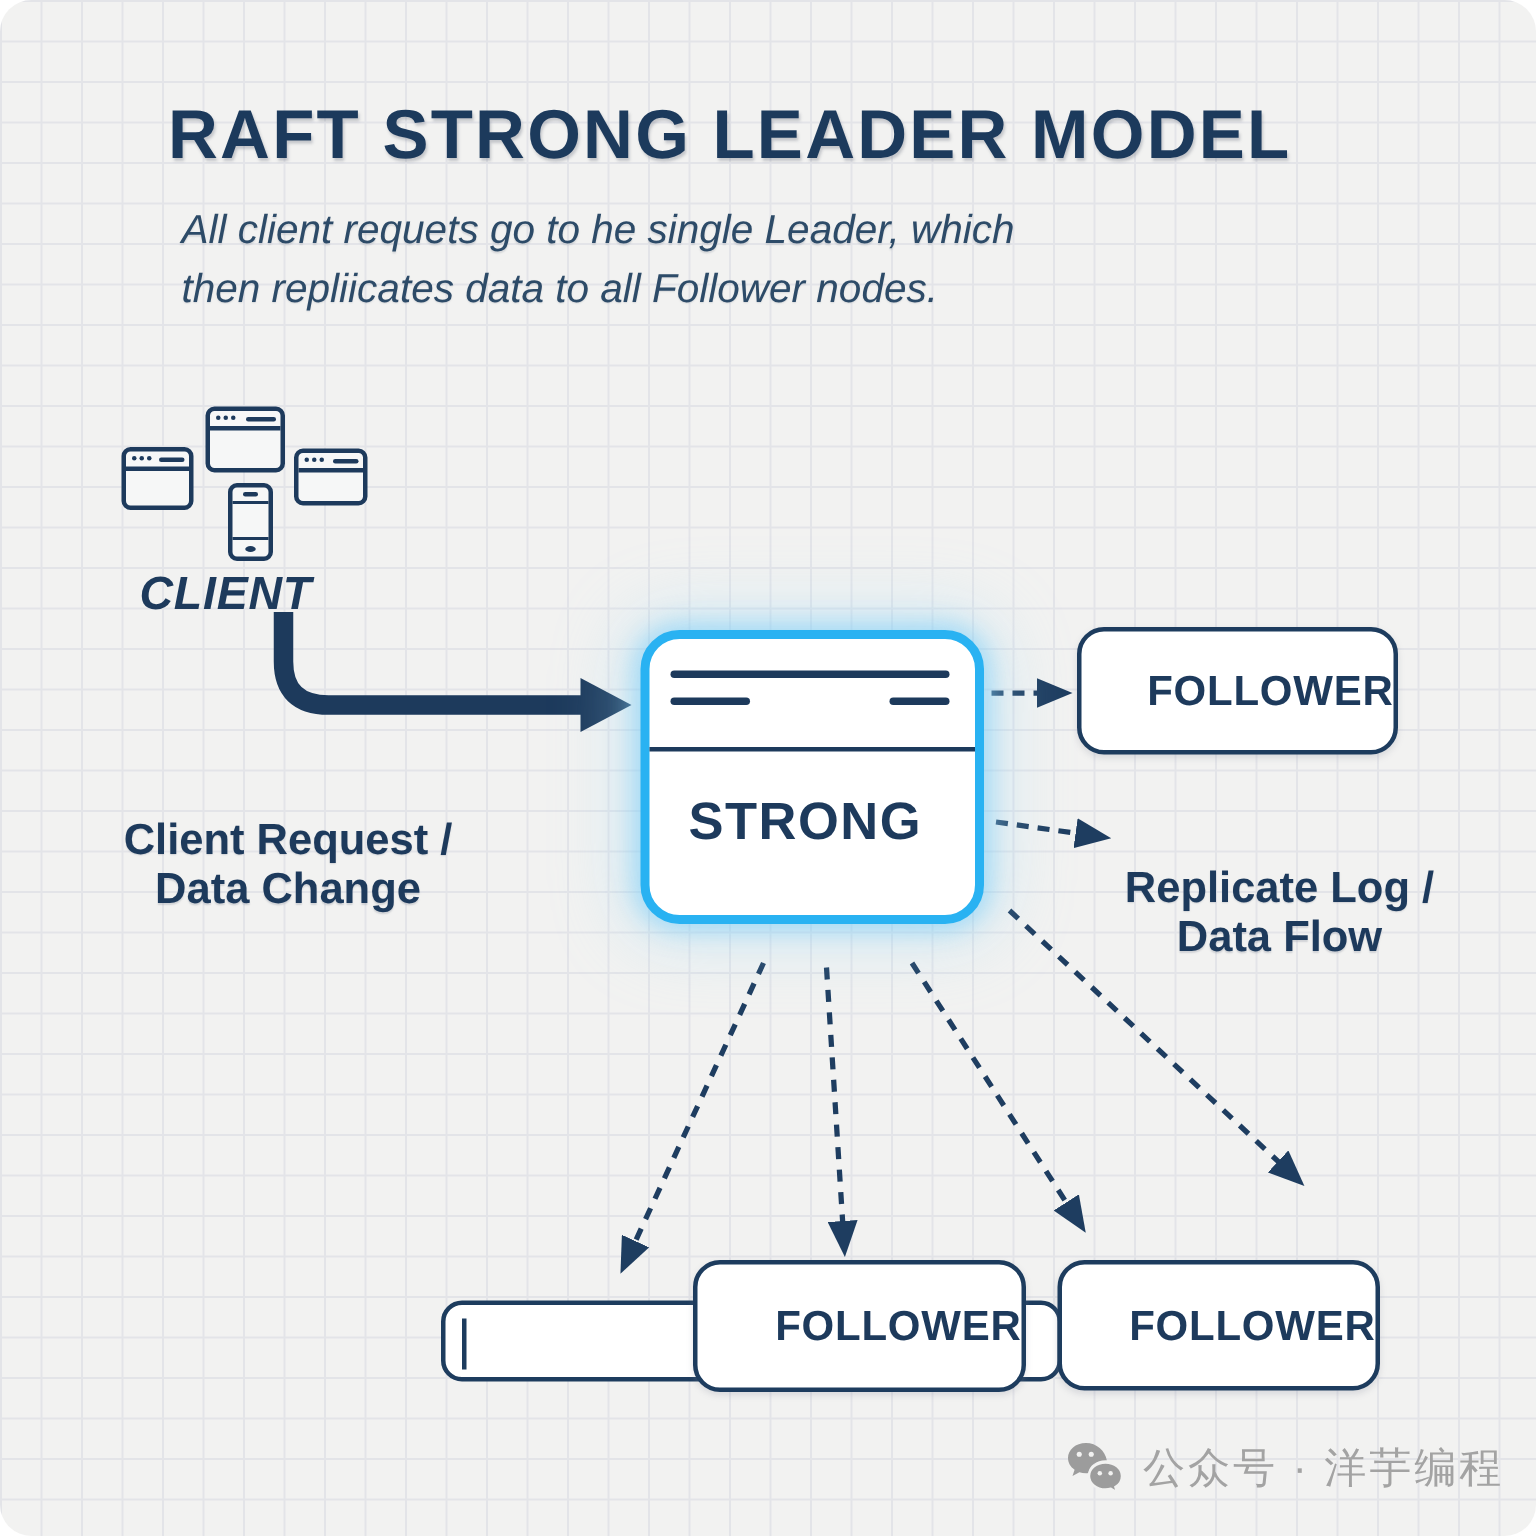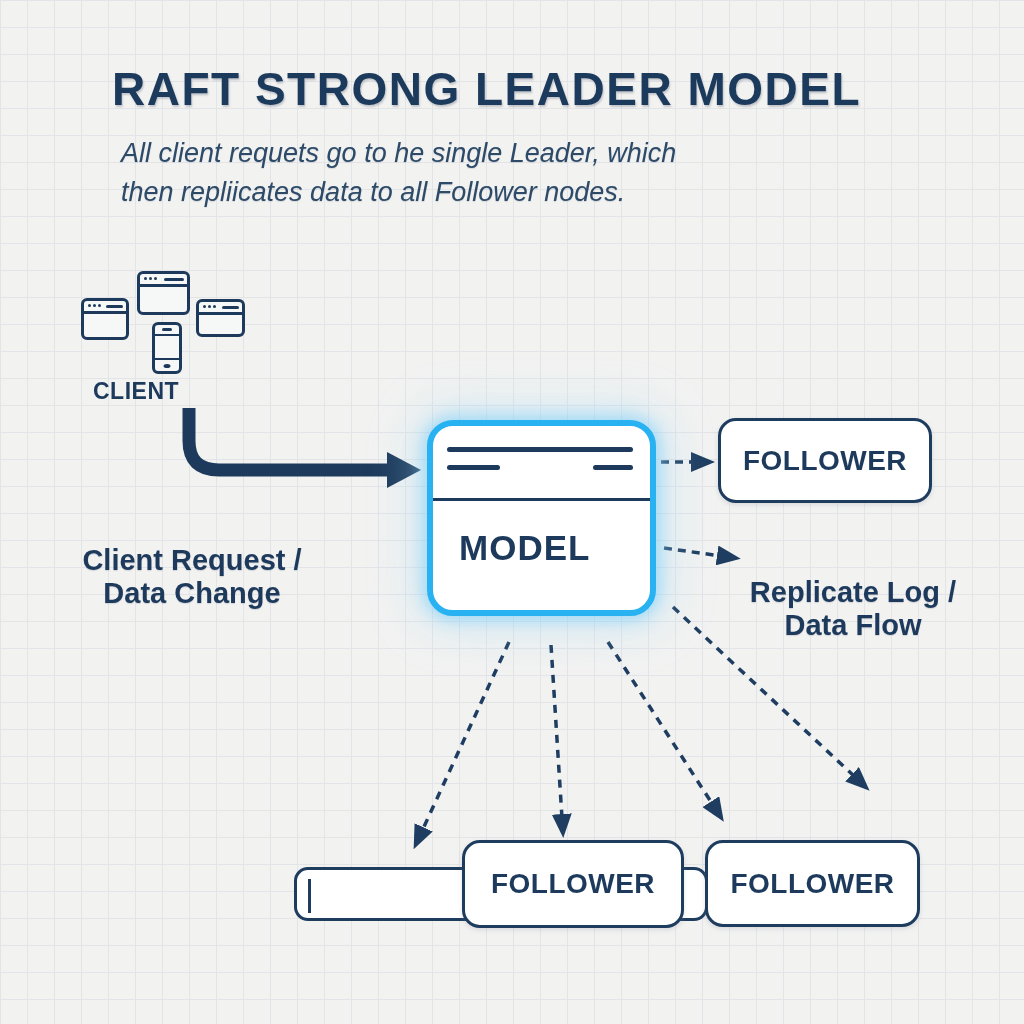--- a/index.html
+++ b/index.html
@@ -5,20 +5,21 @@
   html,body{margin:0;padding:0;}
   .canvas{
     position:relative;width:1024px;height:1024px;overflow:hidden;
     background-color:#f2f2f1;
     background-image:
       linear-gradient(to right, #e3e4e8 1px, transparent 1px),
       linear-gradient(to bottom, #e3e4e8 1px, transparent 1px);
     background-size:27px 27px;
     font-family:"Liberation Sans", sans-serif;
     color:#1d3a5c;
+    border-radius:21px;
   }
   .abs{position:absolute;}
   
   .title{
     left:112px;top:62px;width:860px;
     font-size:46px;font-weight:800;letter-spacing:1.5px;color:#1c3a5c;
     text-shadow:1px 2px 2px rgba(110,115,130,.35);
     white-space:nowrap;
   }
   .subtitle{
@@ -30,21 +31,21 @@
   .browser{border:3px solid #1d3a5c;border-radius:6px;background:#f6f7f7;box-sizing:border-box;}
   .browser .bar{height:10px;border-bottom:3px solid #1d3a5c;position:relative;}
   .browser .dots{position:absolute;left:4px;top:3px;display:flex;gap:2px;}
   .browser .dots i{width:3px;height:3px;border-radius:50%;background:#1d3a5c;display:block;}
   .browser .bar-line{position:absolute;right:3px;top:4px;height:3px;background:#1d3a5c;border-radius:2px;}
   .phone{border:3px solid #1d3a5c;border-radius:6px;background:#f6f7f7;box-sizing:border-box;}
   .phone .spk{position:absolute;left:50%;transform:translateX(-50%);top:3px;width:10px;height:3px;background:#1d3a5c;border-radius:2px;}
   .phone .sep-t{position:absolute;left:0;right:0;top:9px;height:2px;background:#1d3a5c;}
   .phone .sep-b{position:absolute;left:0;right:0;bottom:11px;height:2px;background:#1d3a5c;}
   .phone .home{position:absolute;left:50%;transform:translateX(-50%);bottom:3px;width:7px;height:4px;border-radius:50%;background:#1d3a5c;}
-  .client-label{left:93px;top:378px;font-size:23px;font-weight:800;color:#1d3a5c;letter-spacing:.5px;}
+  .client-label{left:93px;top:378px;font-size:31px;font-weight:800;color:#1d3a5c;letter-spacing:.5px;font-style:italic;}
   
   .edge-label{
     font-size:29px;font-weight:800;color:#1d3a5c;line-height:33px;
     white-space:pre-line;text-align:center;text-shadow:0 1px 1px rgba(150,155,165,.35);margin-top:25px;
   }
   .client-request-label{left:72px;top:519px;width:240px;}
   .replicate-label{left:742px;top:551px;width:222px;}
   
   .leader-box{
     left:427px;top:420px;width:229px;height:196px;box-sizing:border-box;
@@ -53,21 +54,21 @@
     z-index:4;
   }
   .leader-line{position:absolute;background:#1d3a5c;border-radius:3px;height:5px;}
   .leader-divider{position:absolute;left:0;right:0;top:72px;height:3px;background:#1d3a5c;}
   .leader-text{
     position:absolute;left:26px;top:102px;right:0;
     font-size:35px;font-weight:800;color:#1d3a5c;letter-spacing:1px;
   }
   .follower-box{
     box-sizing:border-box;background:#ffffff;border:3px solid #1d3c5e;border-radius:18px;
-    display:flex;align-items:center;justify-content:center;
+    display:flex;align-items:center;justify-content:flex-end;
     font-size:28px;font-weight:800;color:#1d3a5c;letter-spacing:.5px;
     box-shadow:0 2px 4px rgba(140,145,160,.25);z-index:3;
   }
   .follower-top{left:718px;top:418px;width:214px;height:85px;}
   .follower-b1{left:462px;top:840px;width:222px;height:88px;}
   .follower-b2{left:705px;top:840px;width:215px;height:87px;}
   .log-strip{
     left:294px;top:867px;width:414px;height:54px;box-sizing:border-box;
     background:#ffffff;border:3px solid #1d3c5e;border-radius:14px;z-index:2;
   }
@@ -150,31 +151,42 @@
   <div class="abs edge-label client-request-label">Client Request /
 Data Change</div>
   <div class="abs edge-label replicate-label">Replicate Log /
 Data Flow</div>
 
   <div class="abs leader-box">
     <span class="leader-line" style="left:14px;width:186px;top:21px;"></span>
     <span class="leader-line" style="left:14px;width:53px;top:39px;"></span>
     <span class="leader-line" style="left:160px;width:40px;top:39px;"></span>
     <span class="leader-divider"></span>
-    <span class="leader-text">MODEL</span>
+    <span class="leader-text">STRONG</span>
   </div>
 
   <div class="abs follower-box follower-top">
     <span>FOLLOWER</span>
   </div>
 
   <div class="abs log-strip">
     <span class="cursor"></span>
   </div>
   <div class="abs follower-box follower-b1">
     <span>FOLLOWER</span>
   </div>
   <div class="abs follower-box follower-b2">
     <span>FOLLOWER</span>
   </div>
 
+  <div class="abs watermark">
+    <svg width="42" height="42" viewBox="0 0 42 42">
+      <path d="M14 4 C7 4 2 8.5 2 14 c0 3.2 1.7 6 4.4 7.8 L5 26 l4.6-2.5 c1.4 .4 2.9 .6 4.4 .6 .5 0 1 0 1.5-.1 C16.1 19.2 20.9 15.5 27 15.5 c.3 0 .6 0 .9 0 C26.7 9 21 4 14 4 Z" fill="#9c9c9c"></path>
+      <circle cx="9.5" cy="11.5" r="1.7" fill="#f2f2f1"></circle>
+      <circle cx="17.5" cy="11.5" r="1.7" fill="#f2f2f1"></circle>
+      <path d="M27 17 c-6 0-11 4-11 9 0 5 5 9 11 9 1.3 0 2.5-.2 3.6-.5 L34.8 37 l-1.2-3.6 C36.3 31.8 38 29 38 26 38 21 33 17 27 17 Z" fill="#9c9c9c" stroke="#f2f2f1" stroke-width="1.6"></path>
+      <circle cx="23.2" cy="24.2" r="1.5" fill="#f2f2f1"></circle>
+      <circle cx="30.4" cy="24.2" r="1.5" fill="#f2f2f1"></circle>
+    </svg>
+    <span class="wm-text">公众号 · 洋芋编程</span>
+  </div>
 
 </div>
 
 </body></html>

